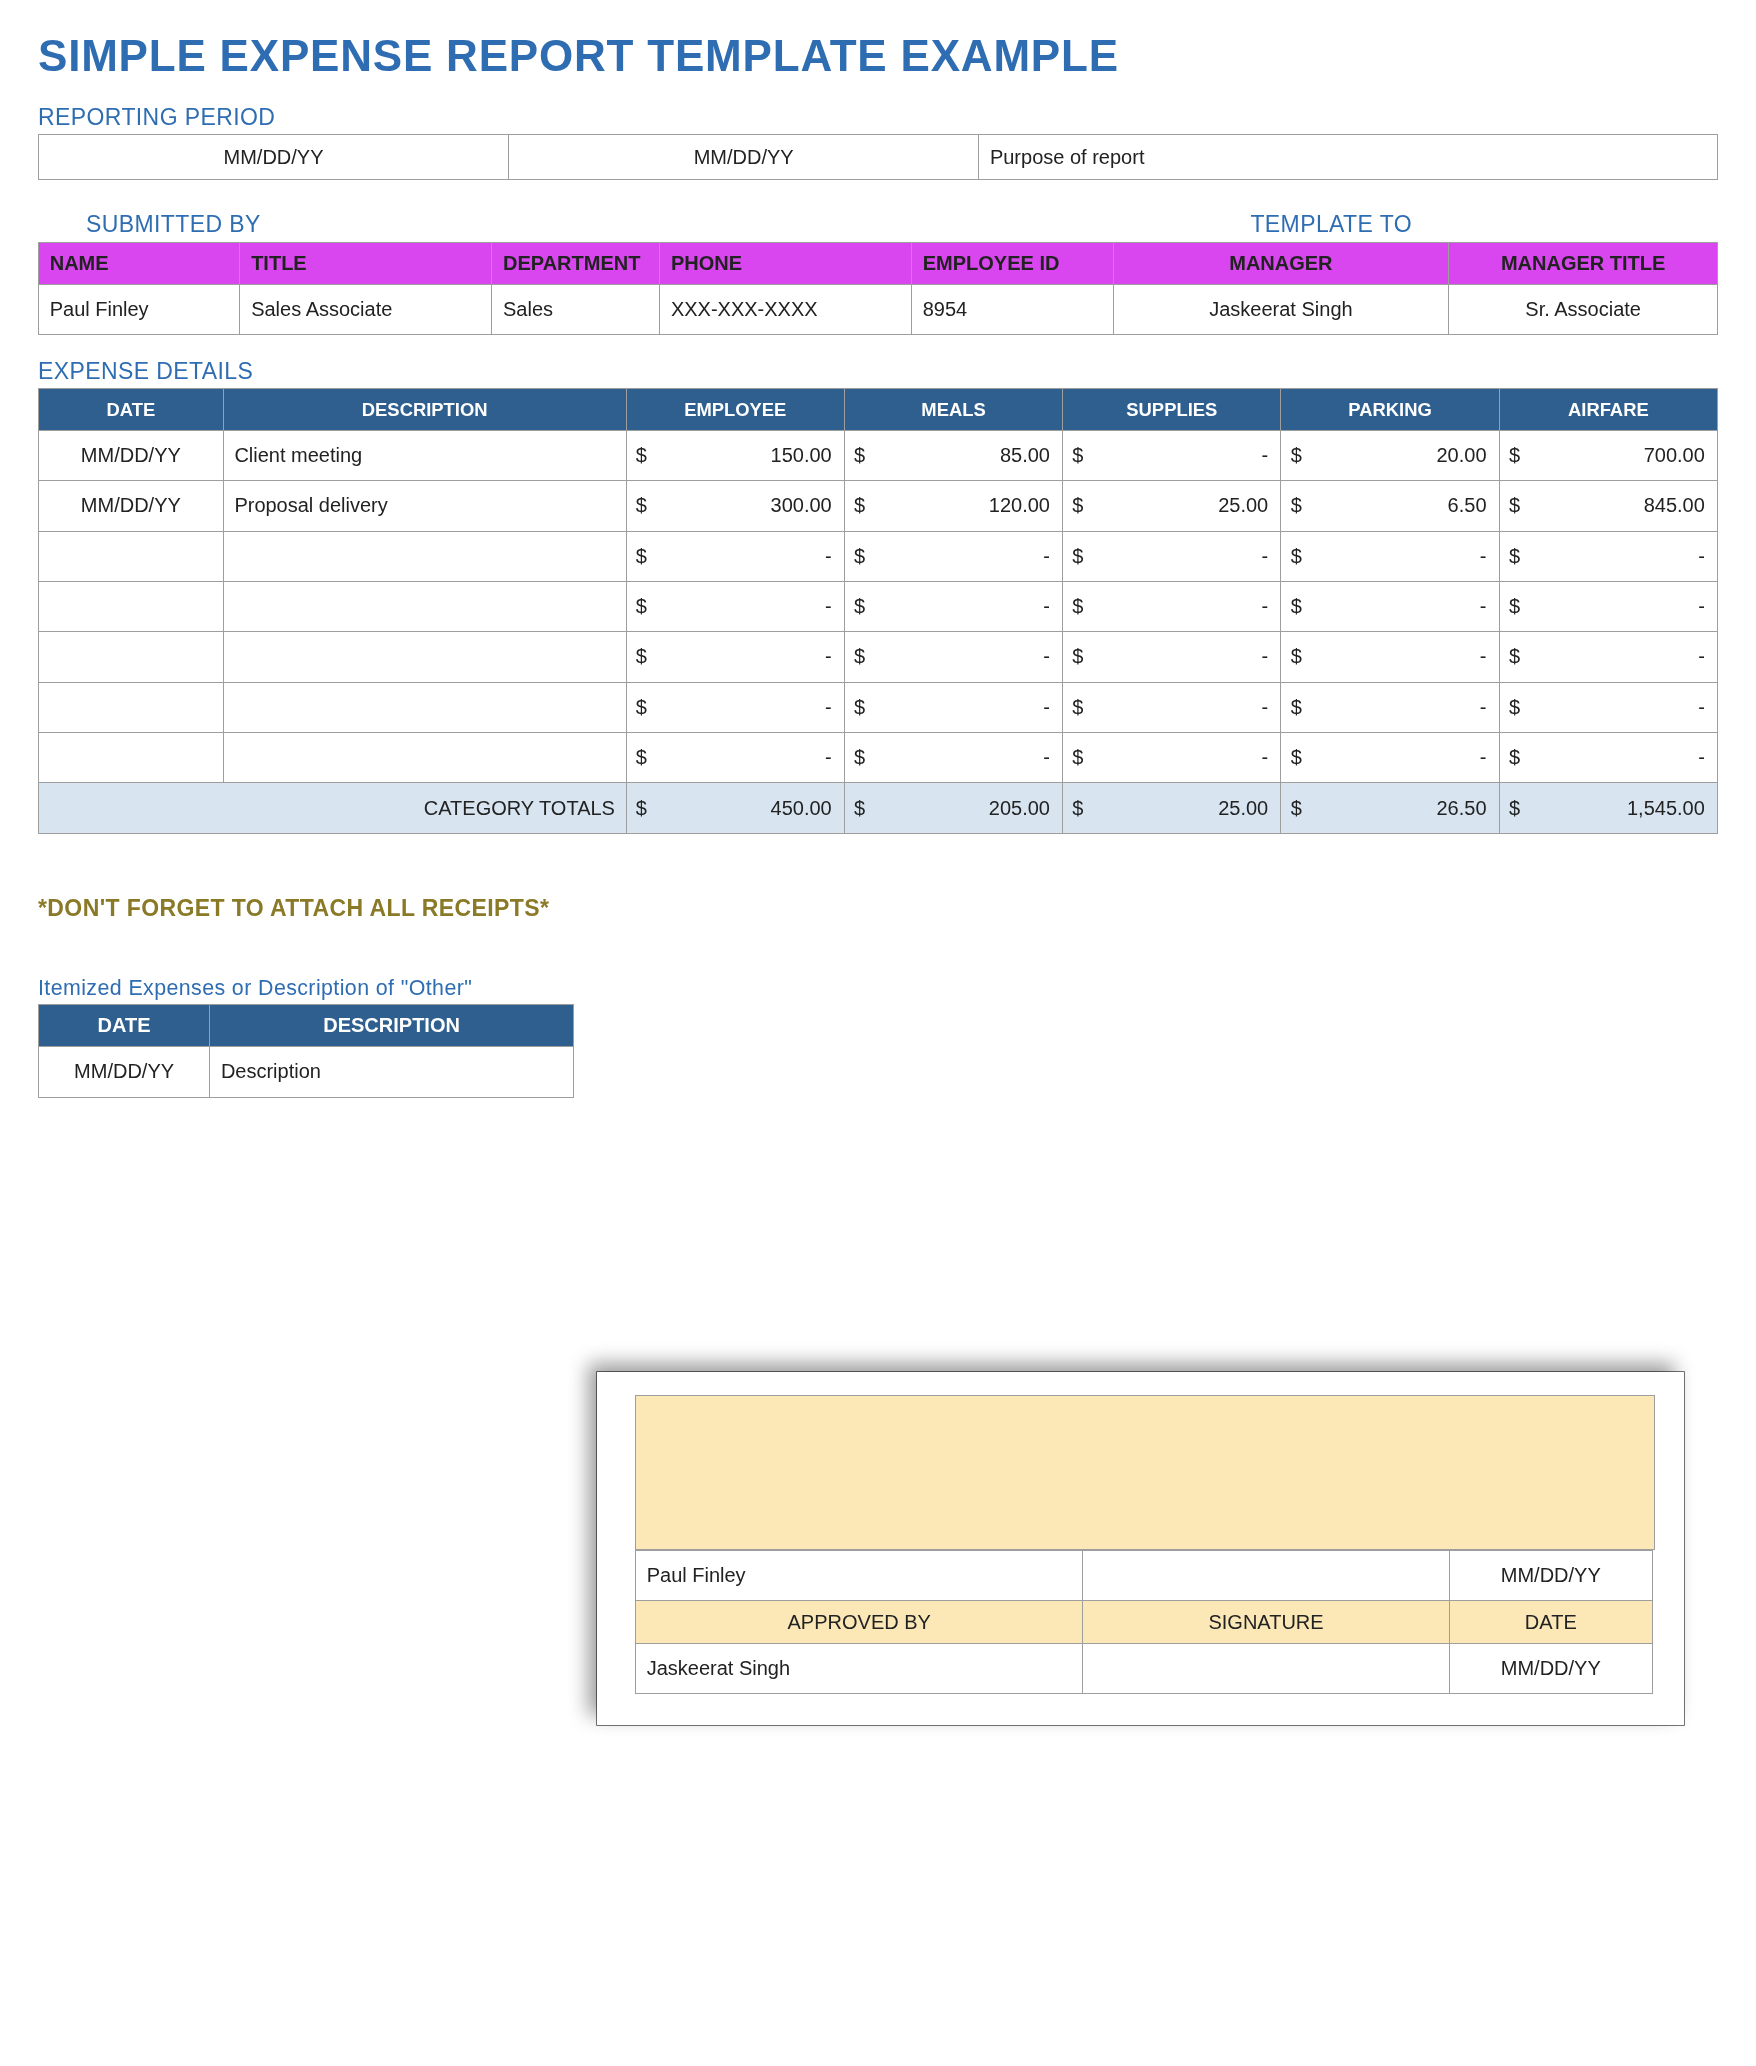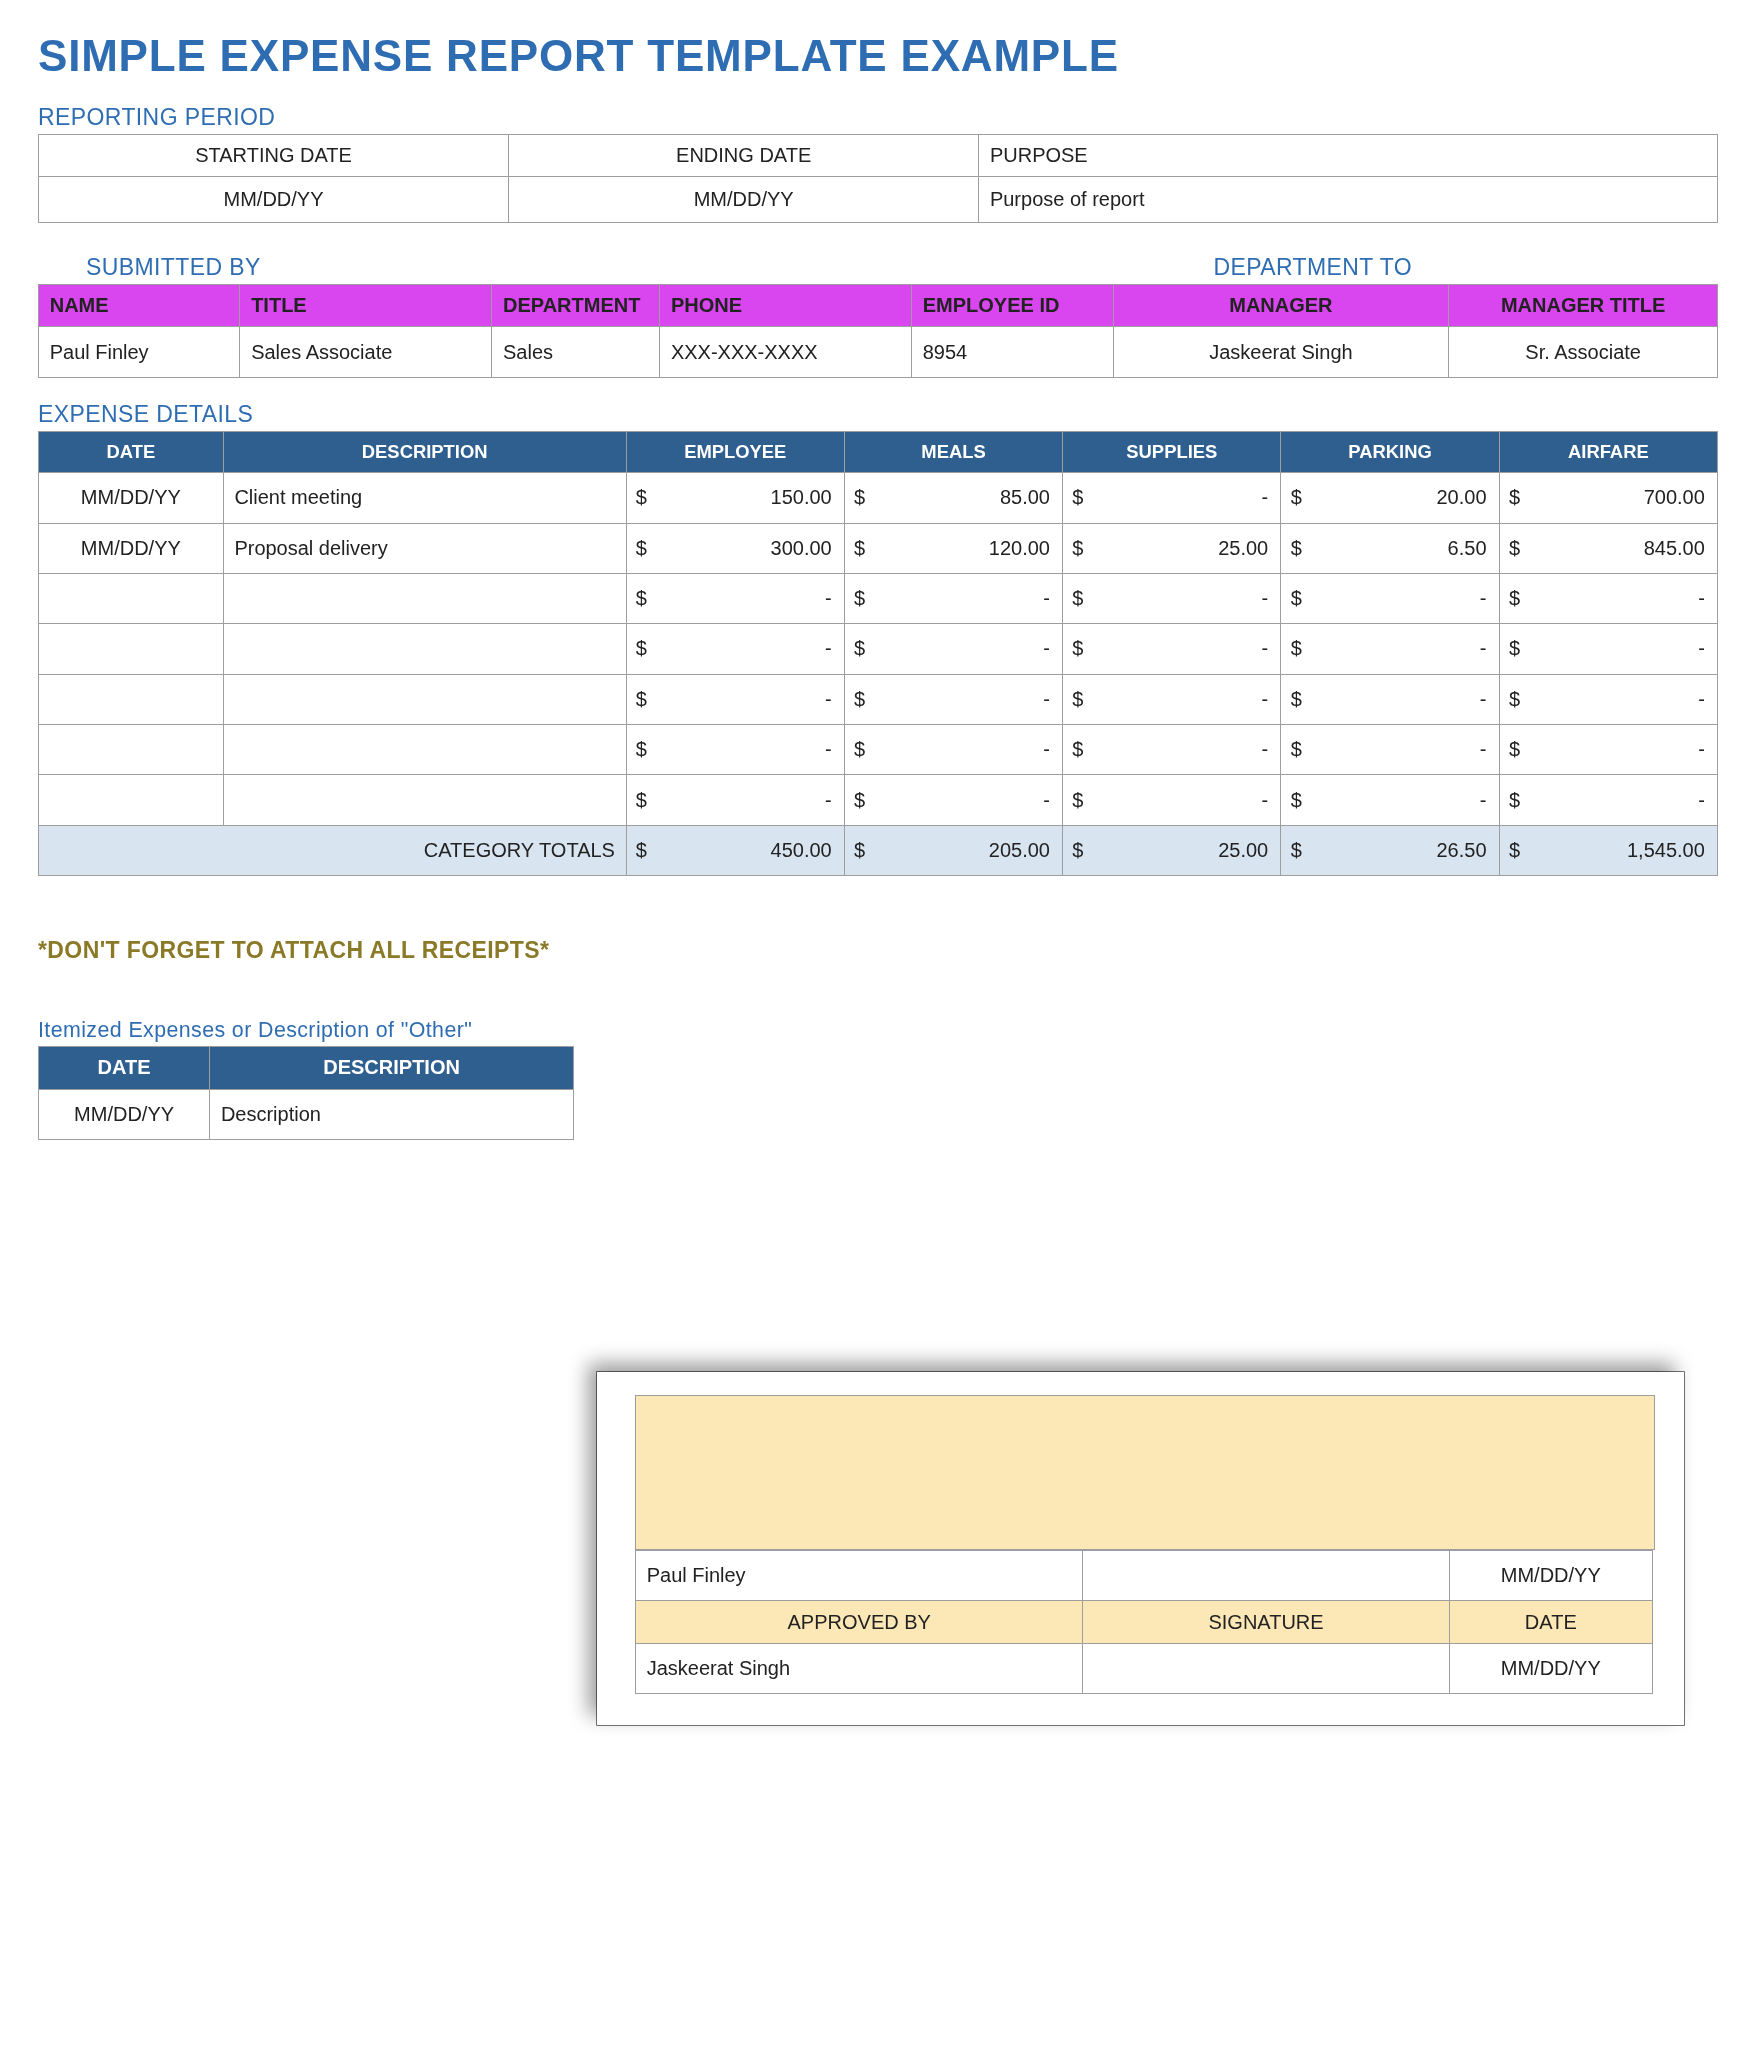--- a/index.html
+++ b/index.html
@@ -81,36 +81,31 @@
 <h1 class="title">SIMPLE EXPENSE REPORT TEMPLATE EXAMPLE</h1>
 
 <div class="section-label">REPORTING PERIOD</div>
 <table class="period-table">
   <colgroup>
         <col style="width:28%">
         <col style="width:28%">
         <col style="width:44%">
       </colgroup>
   <tbody>
-        <tr>
-    <th>STARTING DATE</th>
-    <th>ENDING DATE</th>
-    <th class="purpose">PURPOSE</th>
-  </tr>
   <tr>
     <td>MM/DD/YY</td>
     <td>MM/DD/YY</td>
     <td class="purpose">Purpose of report</td>
   </tr>
 </tbody>
     </table>
 
 <div class="dual-header" style="margin-top:31px;">
   <div class="section-label" style="margin-top:0">SUBMITTED BY</div>
-  <div class="section-label" style="margin-top:0; margin-right:306px;">DEPARTMENT TO</div>
+  <div class="section-label" style="margin-top:0; margin-right:306px;">TEMPLATE TO</div>
 </div>
 <table class="sub-table">
   <colgroup>
     <col style="width:12%">
         <col style="width:15%">
         <col style="width:10%">
         <col style="width:15%">
         <col style="width:12%">
         <col style="width:20%">
         <col style="width:16%">

